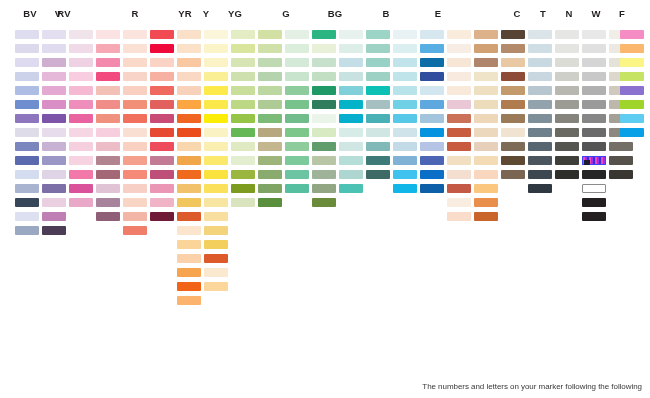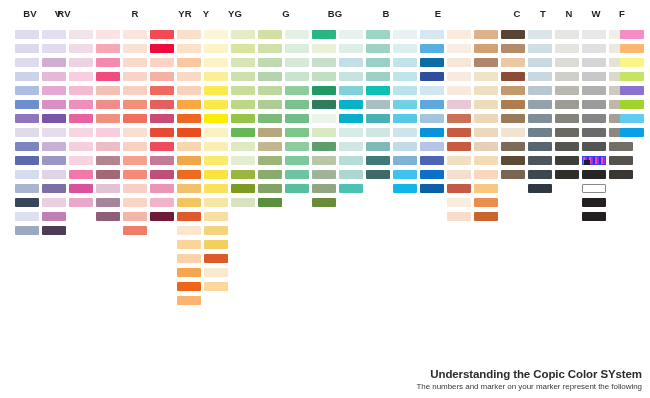--- a/index.html
+++ b/index.html
@@ -515,17 +515,16 @@
         <div class="swatch" title="F #c6e364" style="background: rgb(198, 227, 100);"></div>
         <div class="swatch" title="F #8b72d0" style="background: rgb(139, 114, 208);"></div>
         <div class="swatch" title="F #9fd52a" style="background: rgb(159, 213, 42);"></div>
         <div class="swatch" title="F #5fcdf2" style="background: rgb(95, 205, 242);"></div>
         <div class="swatch" title="F #0aa0e8" style="background: rgb(10, 160, 232);"></div>
       </div>
       <div class="watermark" style="left: 582px; top: 156px;"></div>
     </div>
 
   <div class="branding">
-    <div class="brand-sub">Understanding the Copic Color SYstem</div>
-    <div class="brand-note">The numbers and marker on your marker represent the following</div>
+    <div class="brand-note">The numbers and letters on your marker following the following</div>
   </div>
 
 </div>
 
 </body></html>

